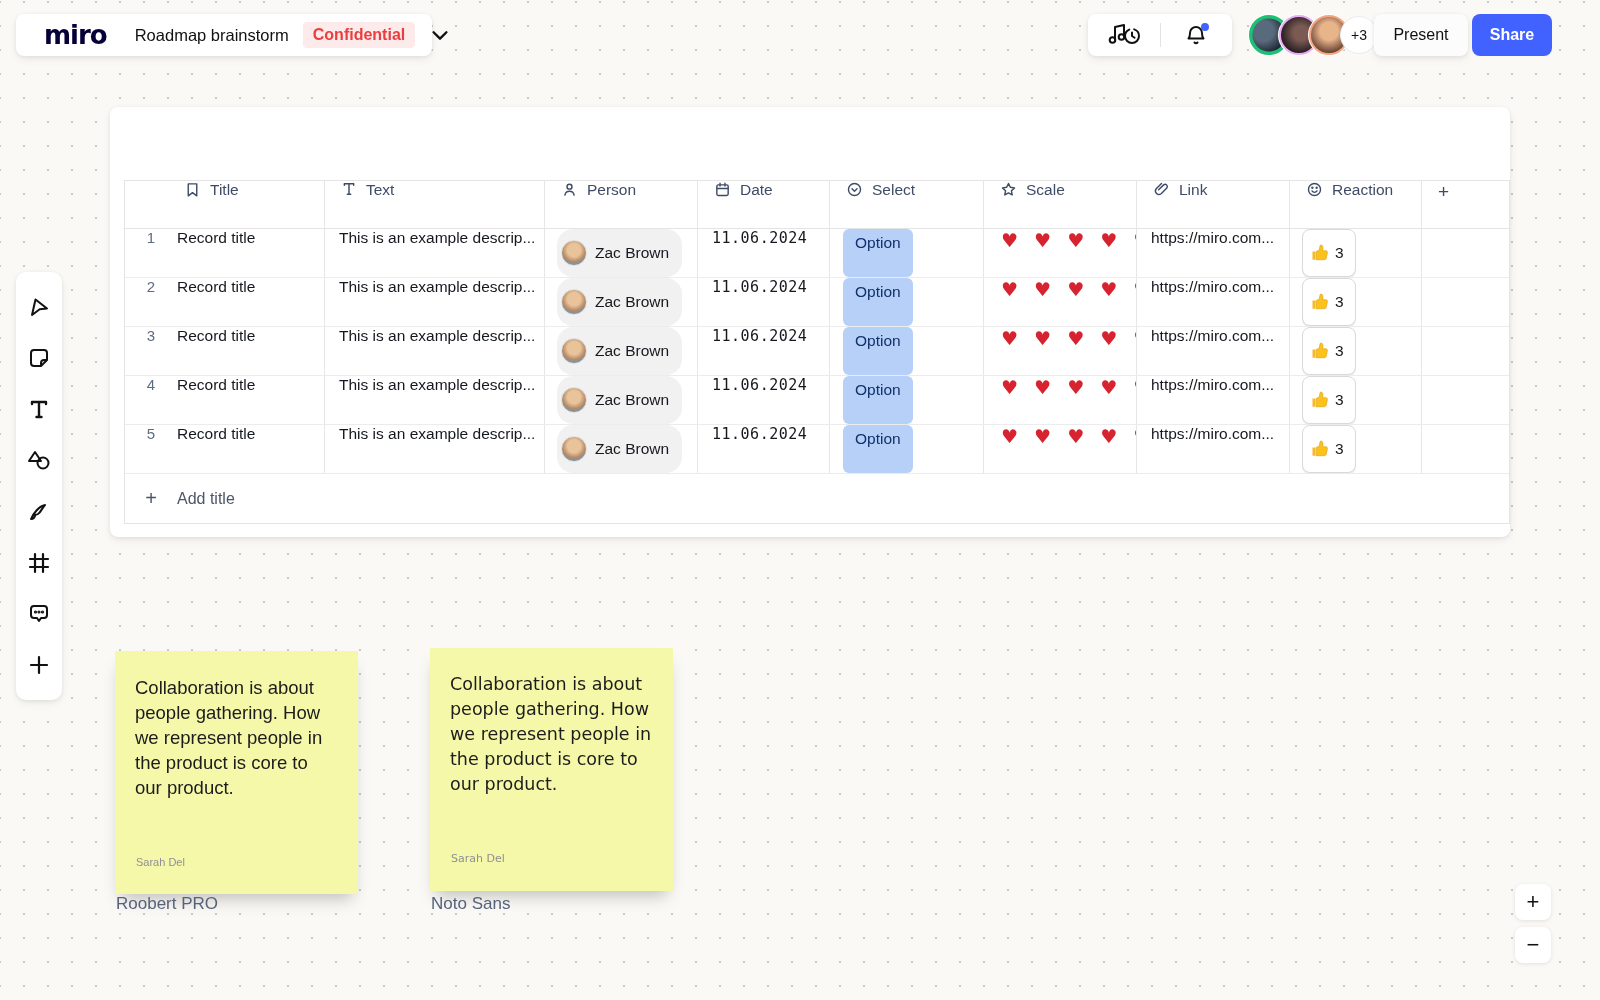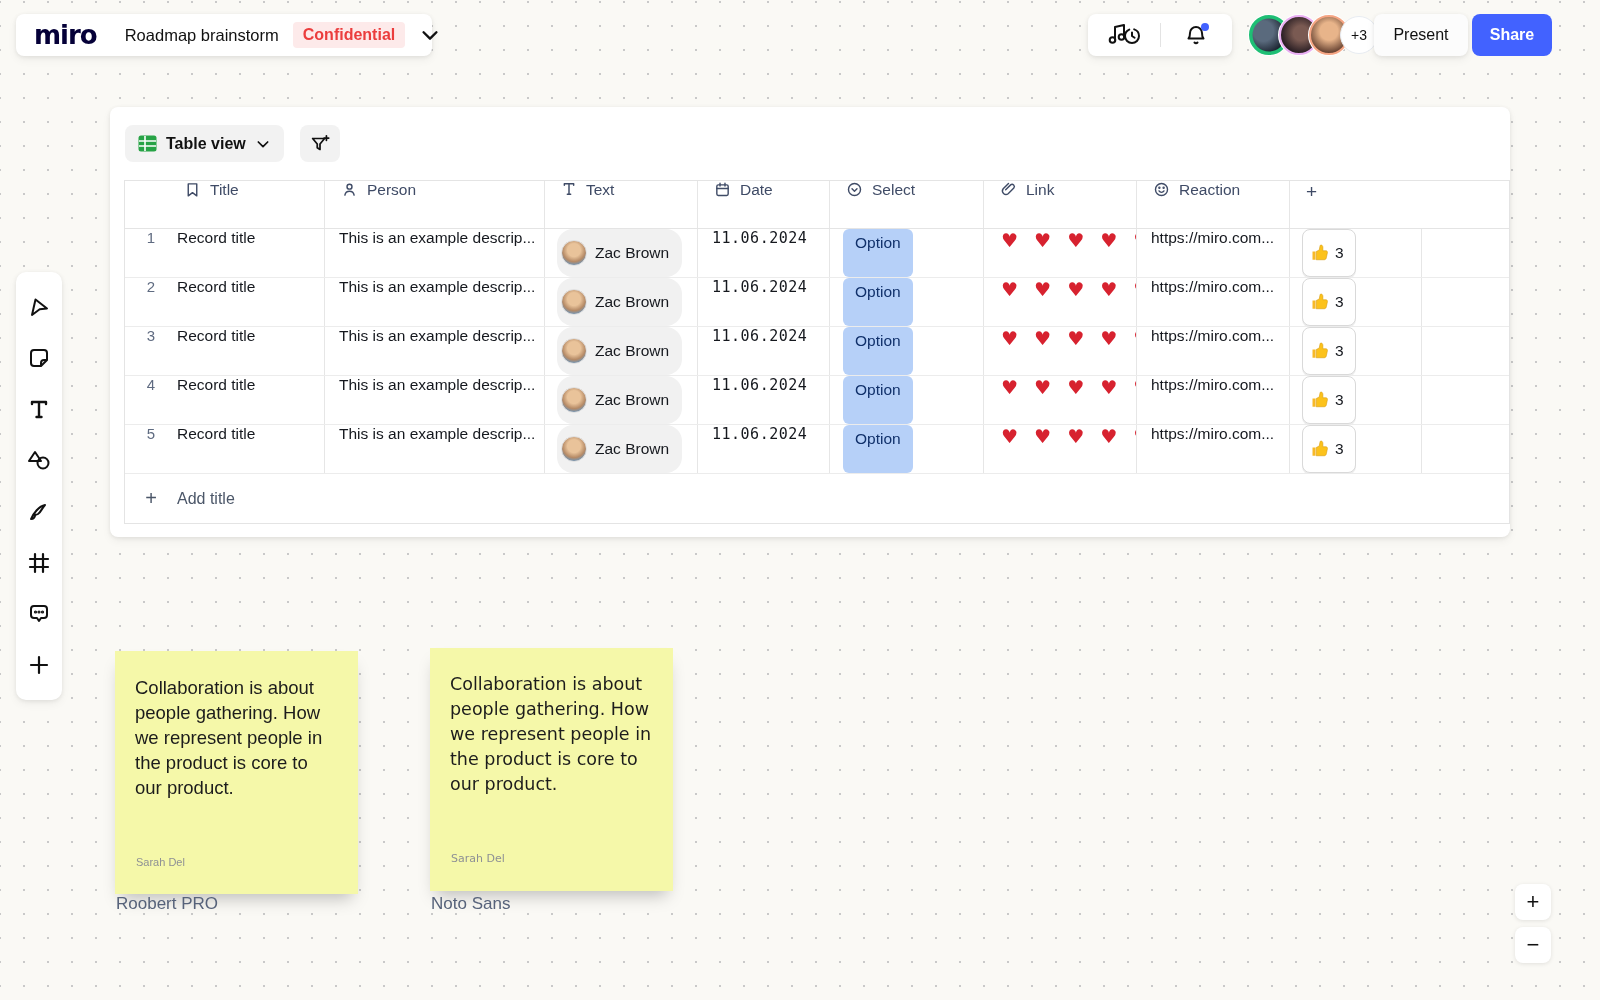--- a/index.html
+++ b/index.html
@@ -11,21 +11,21 @@
     background-size:24px 24px;
     background-position:12px 14px;
     position:relative;
     color:#15181e;
   }
   .shadow { box-shadow:0 1px 4px rgba(0,0,0,.08), 0 4px 10px rgba(0,0,0,.05); }
 
   
   .topbar-left {
     position:absolute; left:16px; top:14px; height:42px; width:416px;
-    background:#fff; border-radius:8px; display:flex; align-items:center; padding:0 14px 0 18px; gap:14px;
+    background:#fff; border-radius:8px; display:flex; align-items:center; padding:0 14px 0 28px; gap:14px;
   }
   .logo { font-weight:700; font-size:26px; letter-spacing:-1px; color:#050038; font-family:"DejaVu Sans", sans-serif; }
   .vdivider { width:1px; height:24px; background:#e3e3e3; }
   .board-title { font-size:16.5px; font-weight:500; color:#111; white-space:nowrap; }
   .conf-badge {
     background:#fdeaea; color:#eb3d3d; font-size:16px; font-weight:700;
     padding:4px 10px; border-radius:4px; 
   }
   .chev-big { margin-left:auto; display:flex; align-items:center; }
 
@@ -225,74 +225,62 @@
       </svg>
   </span>
   <span class="tbtn">
     <svg width="24" height="24" viewBox="0 0 24 24" fill="none" stroke="#111" stroke-width="2.2" stroke-linecap="round">
         <path d="M12 4v16M4 12h16"></path>
       </svg>
   </span>
 </div>
 
 <div class="card shadow">
-  <div class="card-controls">
-    <button class="view-btn">
-      <svg width="19" height="17" viewBox="0 0 19 17">
-        <rect x="0.5" y="0.5" width="18" height="16" rx="2.5" fill="#27a346"></rect>
-        <path d="M1 6h17M1 11h17M7 1v15" stroke="#fff" stroke-width="1.6"></path>
-      </svg>
-      <span>Table view</span>
-      <svg width="16" height="16" viewBox="0 0 24 24" fill="none" stroke="#111" stroke-width="2.6" stroke-linecap="round" stroke-linejoin="round">
-          <path d="M5 9l7 7 7-7"></path>
-        </svg>
-    </button>
-    <button class="filter-btn">
-      <svg width="22" height="22" viewBox="0 0 24 24" fill="none" stroke="#111" stroke-width="1.9" stroke-linecap="round" stroke-linejoin="round">
-          <path d="M4 6h13l-5 6v6l-3-2v-4L4 6z"></path>
-          <path d="M19 3v5M16.5 5.5h5"></path>
-        </svg>
-    </button>
-  </div>
 
   <div class="table">
 
     <div class="trow thead">
       <div class="c-title">
         <svg width="17" height="17" viewBox="0 0 24 24" fill="none" stroke="#3f4b66" stroke-width="2" stroke-linejoin="round">
             <path d="M6 4h12v17l-6-4.5L6 21V4z"></path>
           </svg>
         <span>Title</span>
       </div>
       <div>
+        <svg width="16" height="16" viewBox="0 0 24 24" fill="none" stroke="#3f4b66" stroke-width="2.2" stroke-linecap="round">
+            <path d="M5 4h14M5 4v2.5M19 4v2.5M12 4v16M9.5 20h5"></path>
+          </svg>
+        <span>Text</span>
+      </div>
+      <div>
         <svg width="17" height="17" viewBox="0 0 24 24" fill="none" stroke="#3f4b66" stroke-width="2" stroke-linecap="round">
             <circle cx="12" cy="8" r="3.5"></circle>
             <path d="M5.5 20c.8-4 3.2-5.5 6.5-5.5s5.7 1.5 6.5 5.5"></path>
           </svg>
         <span>Person</span>
       </div>
       <div>
-        <svg width="16" height="16" viewBox="0 0 24 24" fill="none" stroke="#3f4b66" stroke-width="2.2" stroke-linecap="round">
-            <path d="M5 4h14M5 4v2.5M19 4v2.5M12 4v16M9.5 20h5"></path>
-          </svg>
-        <span>Text</span>
-      </div>
-      <div>
         <svg width="17" height="17" viewBox="0 0 24 24" fill="none" stroke="#3f4b66" stroke-width="2" stroke-linecap="round" stroke-linejoin="round">
             <rect x="4" y="5.5" width="16" height="15" rx="2"></rect>
             <path d="M4 10.5h16M8.5 3v4M15.5 3v4"></path>
           </svg>
         <span>Date</span>
       </div>
       <div>
         <svg width="17" height="17" viewBox="0 0 24 24" fill="none" stroke="#3f4b66" stroke-width="2" stroke-linecap="round" stroke-linejoin="round">
             <circle cx="12" cy="12" r="8.5"></circle>
             <path d="M8.5 11l3.5 3.5L15.5 11"></path>
           </svg>
         <span>Select</span>
+      </div>
+      <div>
+        <svg width="17" height="17" viewBox="0 0 24 24" fill="none" stroke="#3f4b66" stroke-width="2" stroke-linejoin="round">
+            <path d="M12 3.5l2.6 5.4 5.9.8-4.3 4.1 1 5.9L12 16.9l-5.2 2.8 1-5.9-4.3-4.1 5.9-.8L12 3.5z"></path>
+          </svg>
+        <span>Scale</span>
       </div>
       <div>
         <svg width="17" height="17" viewBox="0 0 24 24" fill="none" stroke="#3f4b66" stroke-width="2" stroke-linecap="round">
             <path d="M8 12.5l7-7a3.2 3.2 0 0 1 4.5 4.5l-8 8a5 5 0 0 1-7-7l7.5-7.5"></path>
           </svg>
         <span>Link</span>
       </div>
       <div>
         <svg width="17" height="17" viewBox="0 0 24 24" fill="none" stroke="#3f4b66" stroke-width="2" stroke-linecap="round">
             <circle cx="12" cy="12" r="8.5"></circle>

